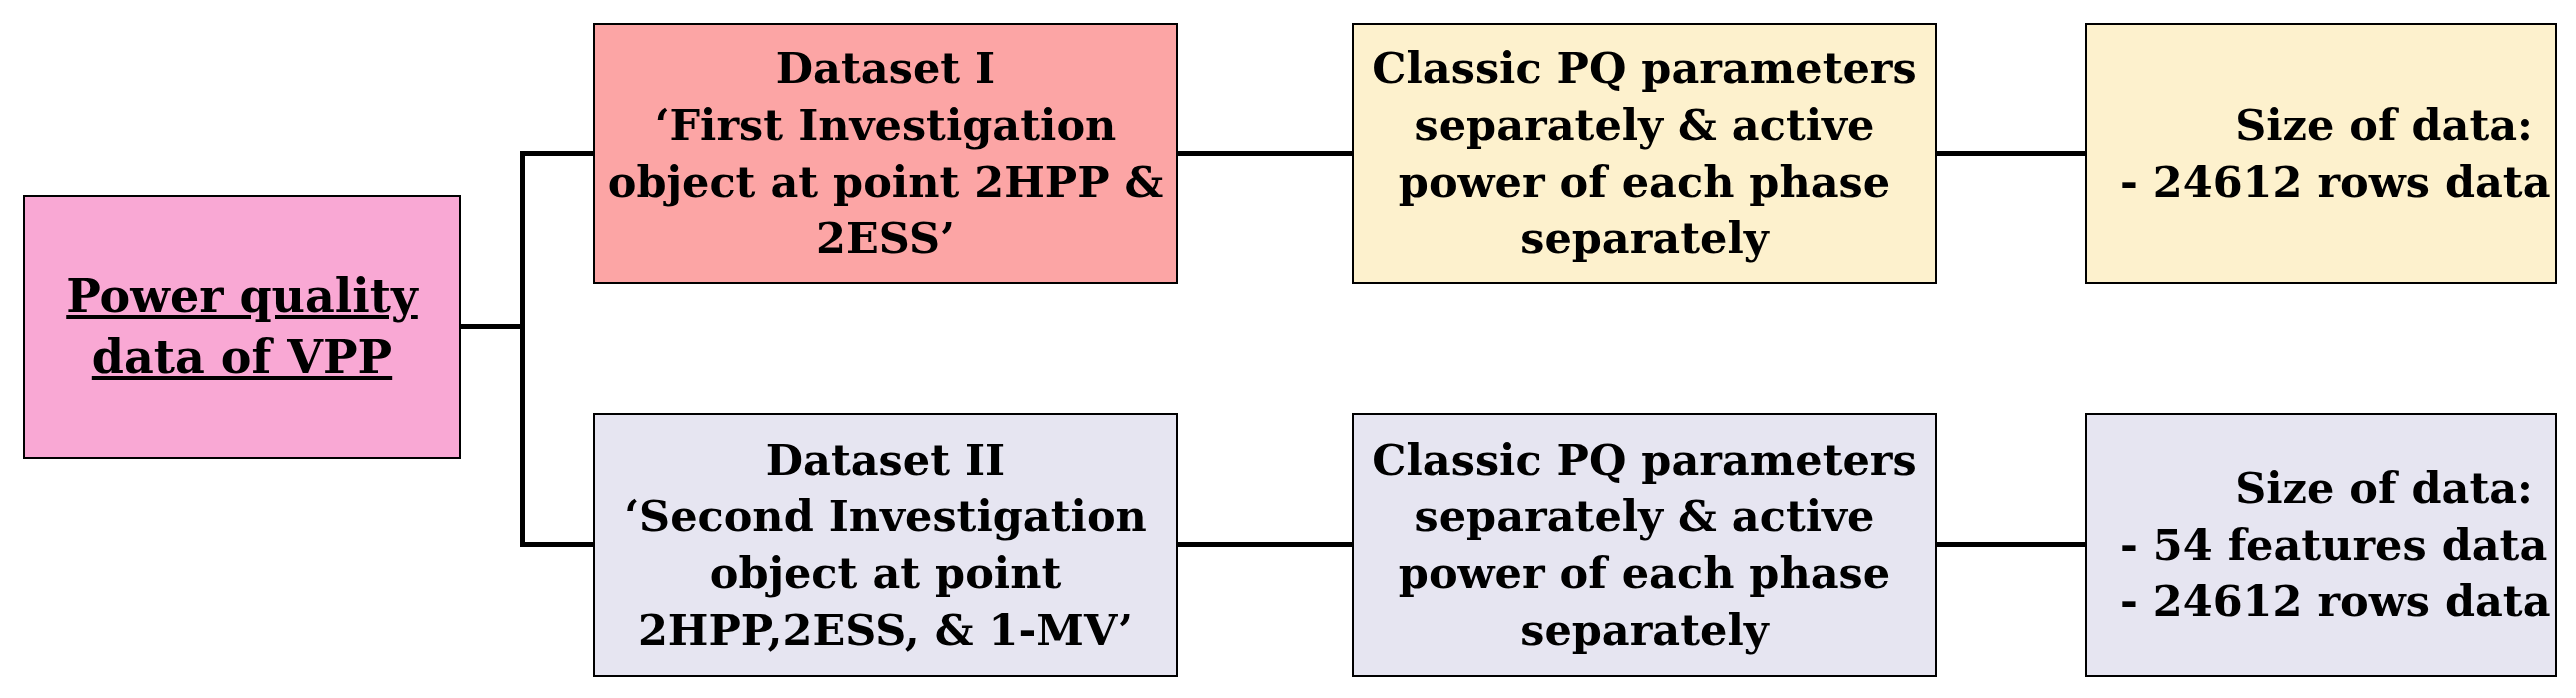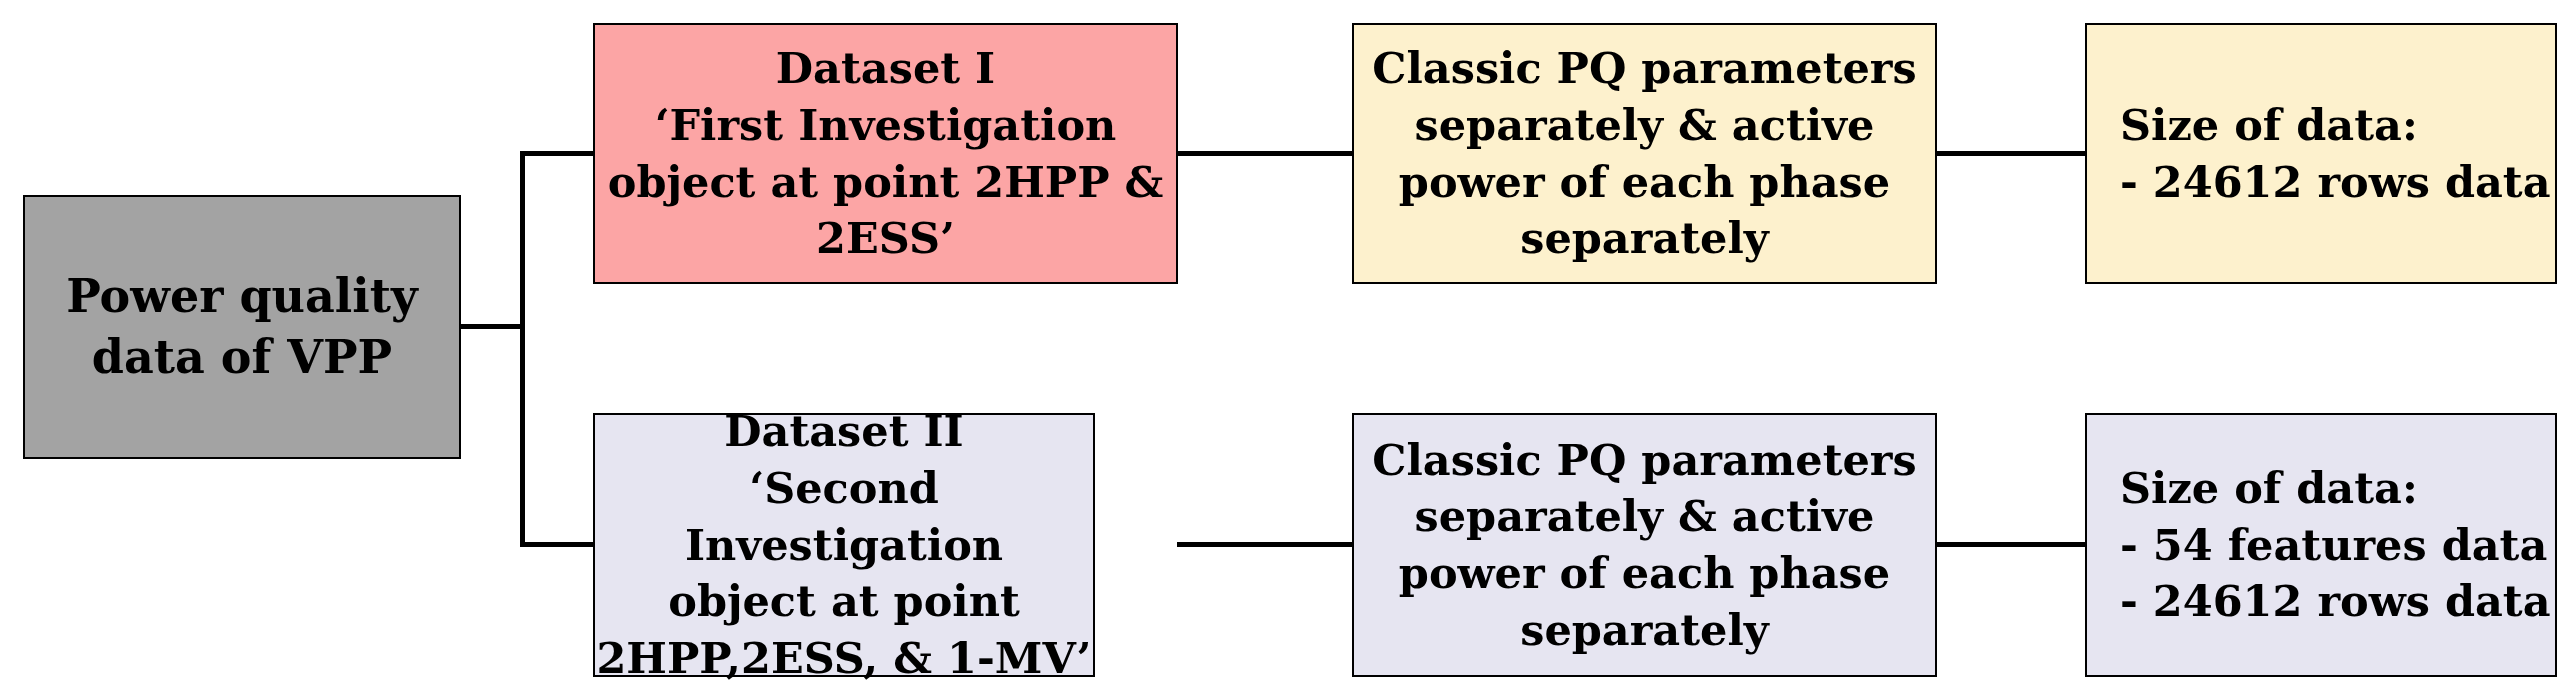--- a/index.html
+++ b/index.html
@@ -24,26 +24,26 @@
     font-size: 43px;
     line-height: 1.32;
     white-space: pre-line;
   }
   .node.root { font-size: 46px; }
   
   #root-node     { left: 23px;   top: 195px; width: 438px; height: 264px; }
   #dataset1-node { left: 593px;  top: 23px;  width: 585px; height: 261px; }
   #params1-node  { left: 1352px; top: 23px;  width: 585px; height: 261px; }
   #size1-node    { left: 2085px; top: 23px;  width: 472px; height: 261px; }
-  #dataset2-node { left: 593px;  top: 413px; width: 502px; height: 264px; }
+  #dataset2-node { left: 593px;  top: 413px; width: 585px; height: 264px; }
   #params2-node  { left: 1352px; top: 413px; width: 585px; height: 264px; }
   #size2-node    { left: 2085px; top: 413px; width: 472px; height: 264px; }
 
   .size-box { align-items: stretch; padding: 0 22px 0 33px; }
-  .size-title { text-align: left; white-space: nowrap; }
+  .size-title { text-align: right; white-space: nowrap; }
   .size-item  { text-align: left; white-space: nowrap; }
 
   .connector { position: absolute; background: #000000; }
   #conn-root      { left: 459px;  top: 324px; width: 63px;  height: 5.2px; }
   #conn-trunk     { left: 520px;  top: 151px; width: 5.2px;   height: 396px; }
   #conn-top-in    { left: 520px;  top: 151px; width: 74px; height: 5.2px; }
   #conn-bot-in    { left: 520px;  top: 542px; width: 74px; height: 5.2px; }
   #conn-top-mid   { left: 1177px; top: 151px; width: 177px; height: 5.2px; }
   #conn-top-out   { left: 1936px; top: 151px; width: 150px; height: 5.2px; }
   #conn-bot-mid   { left: 1177px; top: 542px; width: 177px; height: 5.2px; }
@@ -56,21 +56,21 @@
 
   <div class="connector" id="conn-root"></div>
   <div class="connector" id="conn-trunk"></div>
   <div class="connector" id="conn-top-in"></div>
   <div class="connector" id="conn-bot-in"></div>
   <div class="connector" id="conn-top-mid"></div>
   <div class="connector" id="conn-top-out"></div>
   <div class="connector" id="conn-bot-mid"></div>
   <div class="connector" id="conn-bot-out"></div>
 
-  <div class="node root" id="root-node" style="background-color: #a3a3a3;">Power quality
+  <div class="node root" id="root-node" style="background-color: #f9a8d4; text-decoration: underline;">Power quality
 data of VPP</div>
 
   <div class="node" id="dataset1-node" style="background-color: #fca5a5;">Dataset I
 ‘First Investigation
 object at point 2HPP &amp;
 2ESS’</div>
 
   <div class="node" id="params1-node" style="background-color: rgb(253, 241, 205);">Classic PQ parameters
 separately &amp; active
 power of each phase

